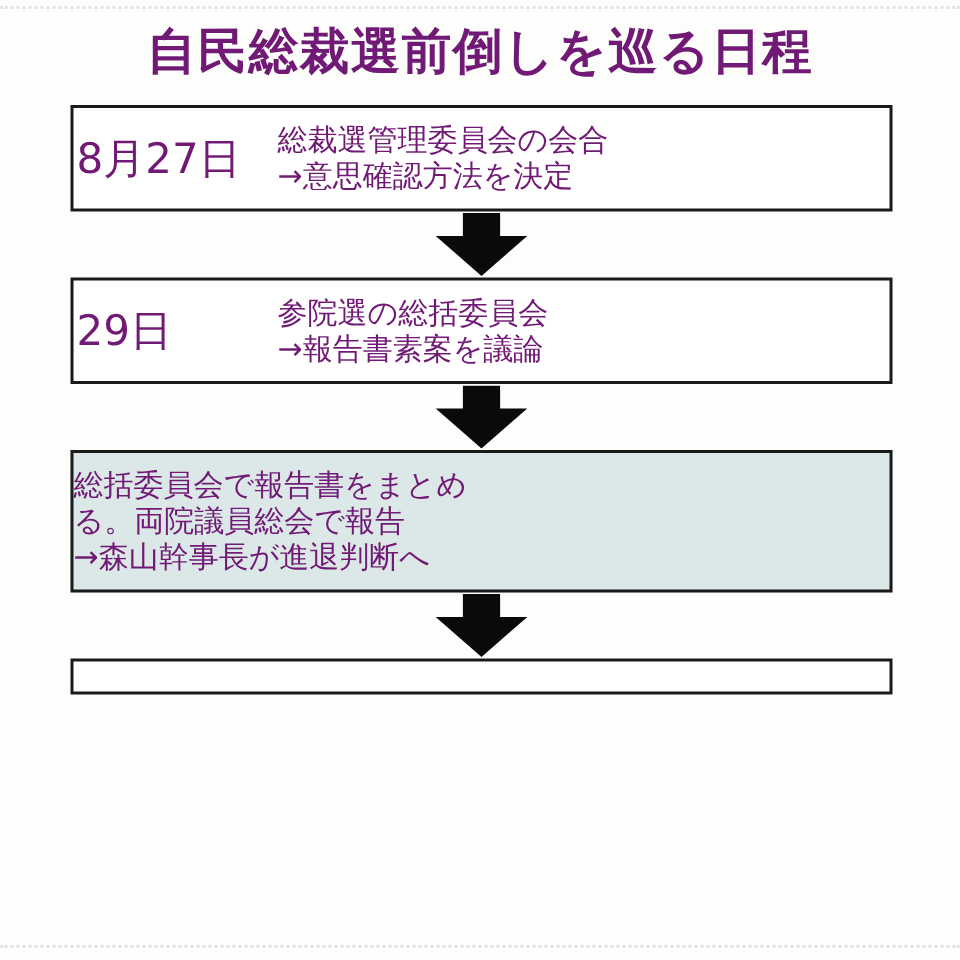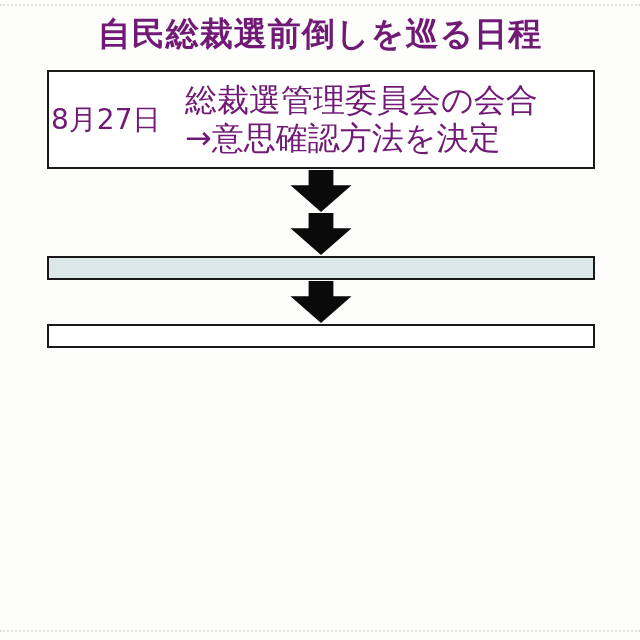--- a/index.html
+++ b/index.html
@@ -31,21 +31,21 @@
   }
   .box.highlight{background:var(--highlight-bg,#dce8e7);}
   .date{
     flex:0 0 136px;width:136px;
     padding-left:2px;
     font-size:28px;
     box-sizing:border-box;
   }
   .desc{
     flex:1;
-    font-size:32px;line-height:1.18;
+    font-size:20px;line-height:1.18;
     white-space:pre-line;
   }
   .arrow{
     display:block;
     margin:1px auto;
     width:64px;height:42px;
     fill:var(--arrow-color,#0a0a0a);
   }
 </style>
 </head>
@@ -60,26 +60,34 @@
   <div class="box">
     <div class="date">8月27日</div>
     <div class="desc">総裁選管理委員会の会合
 →意思確認方法を決定</div>
   </div>
 
   <svg class="arrow" viewBox="0 0 64 44" aria-hidden="true">
     <polygon points="19,0 45,0 45,16 64,16 32,44 0,16 19,16"></polygon>
   </svg>
 
+  <div class="box">
+    <div class="date">29日</div>
+    <div class="desc">参院選の総括委員会
+→報告書素案を議論</div>
+  </div>
 
   <svg class="arrow" viewBox="0 0 64 44" aria-hidden="true">
     <polygon points="19,0 45,0 45,16 64,16 32,44 0,16 19,16"></polygon>
   </svg>
 
   <div class="box highlight">
+    <div class="desc">総括委員会で報告書をまとめ
+る。両院議員総会で報告
+→森山幹事長が進退判断へ</div>
   </div>
 
   <svg class="arrow" viewBox="0 0 64 44" aria-hidden="true">
     <polygon points="19,0 45,0 45,16 64,16 32,44 0,16 19,16"></polygon>
   </svg>
 
   <div class="box">
   </div>
 </div>
 

